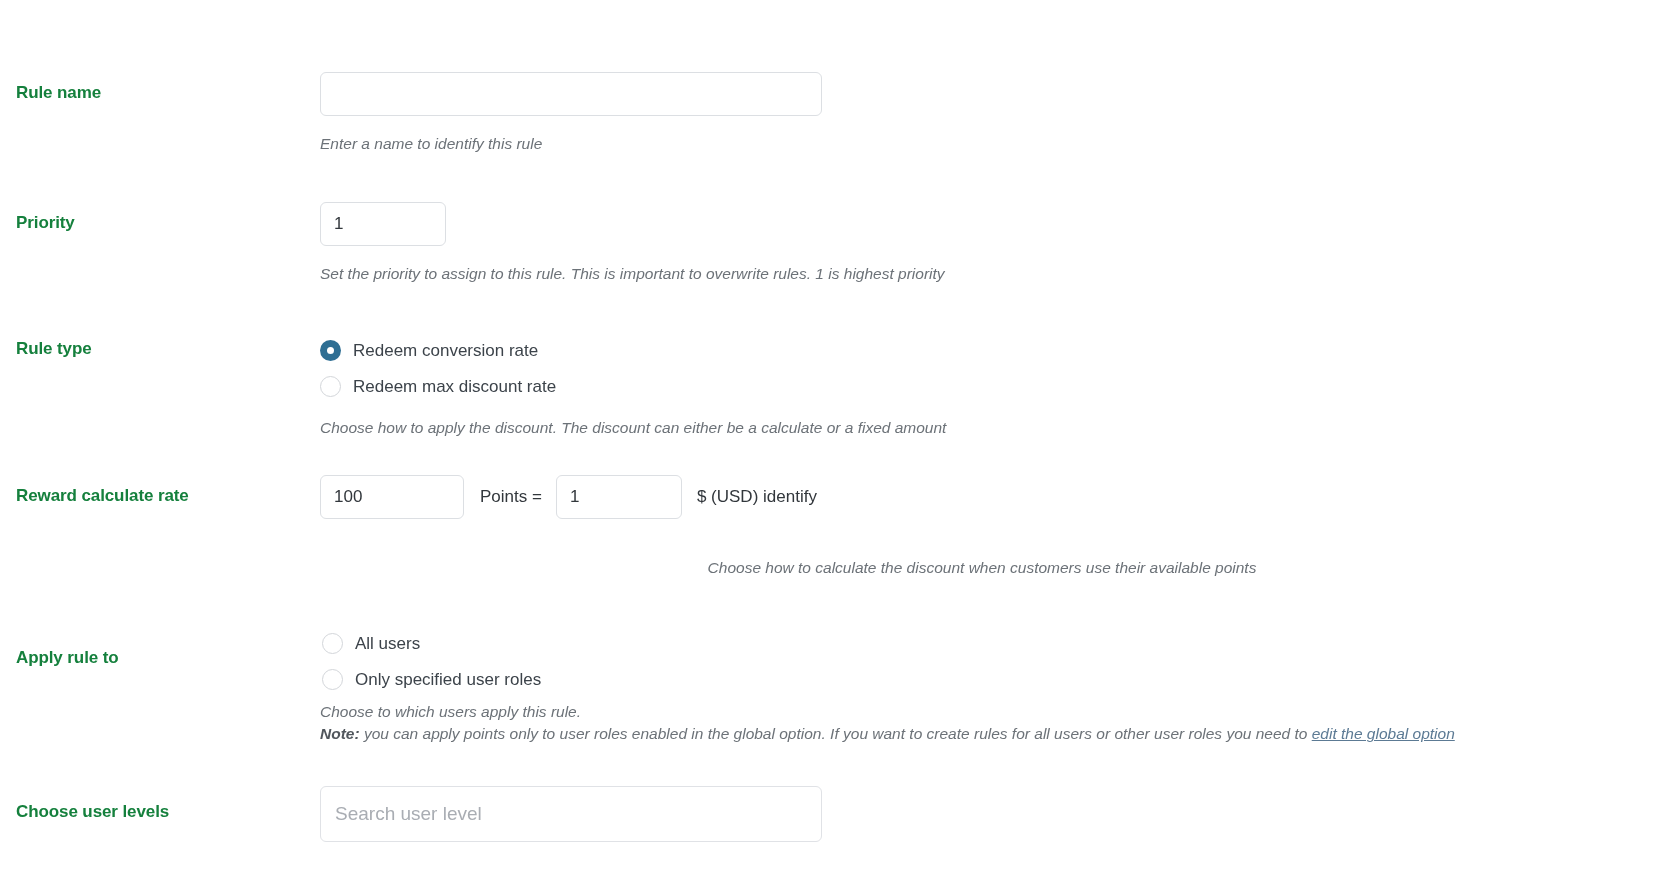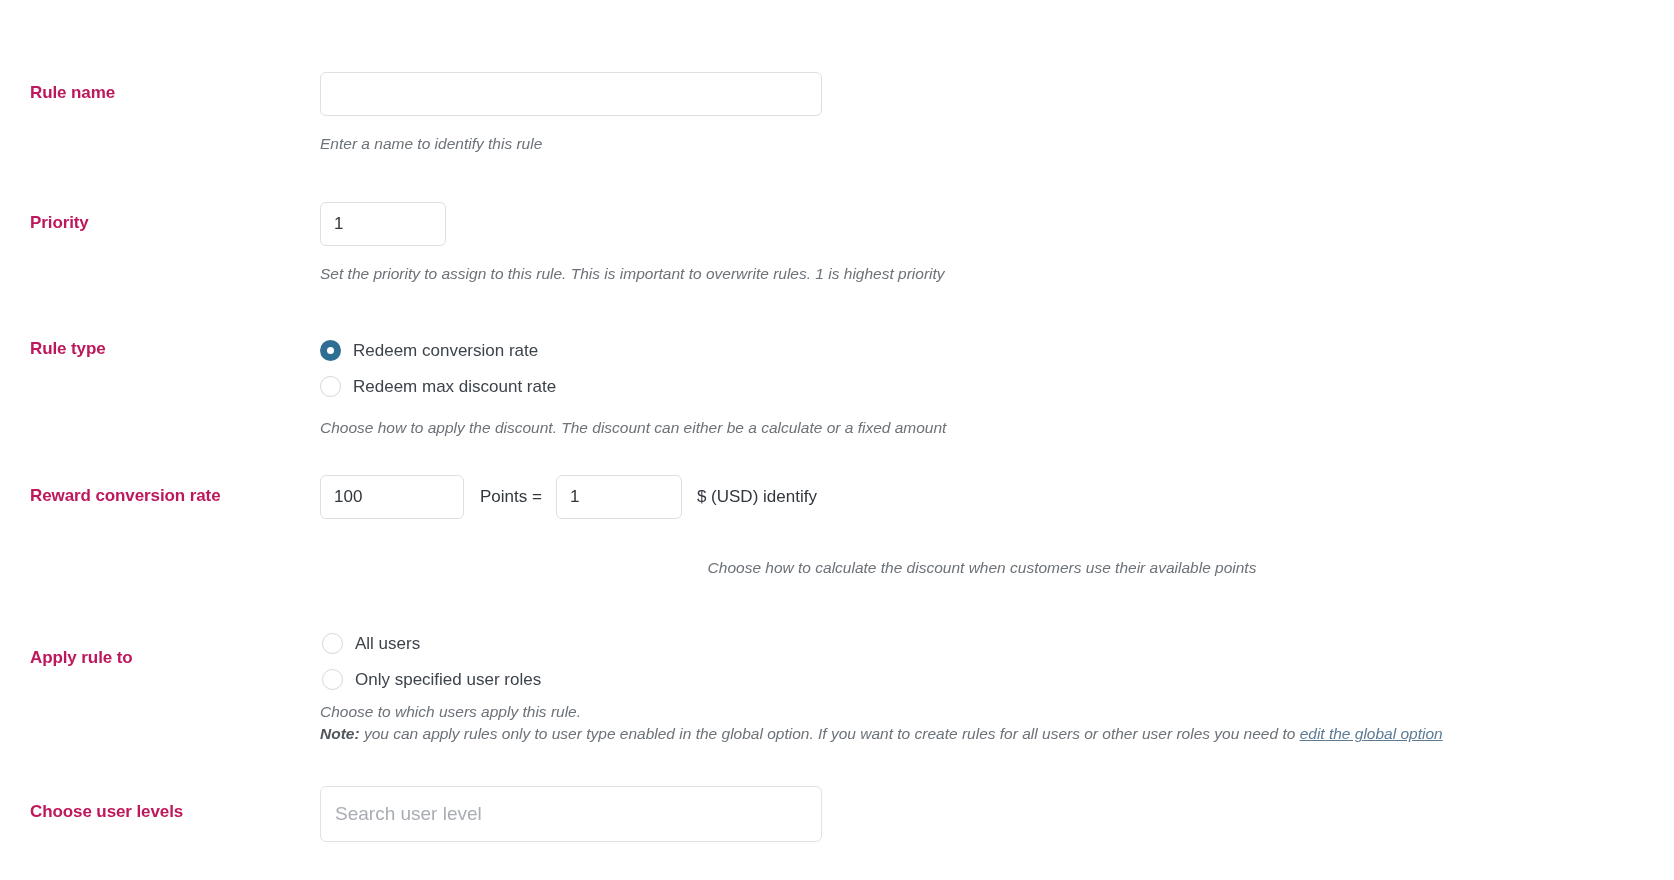--- a/index.html
+++ b/index.html
@@ -22,24 +22,24 @@
 
   .row {
     display: flex;
     align-items: flex-start;
     width: 100%;
   }
 
   .label-cell {
     width: 320px;
     min-width: 320px;
-    padding-left: 30px;
+    padding-left: 16px;
     font-size: 17px;
     font-weight: bold;
-    color: #be185d;
+    color: #15803d;
     letter-spacing: -0.1px;
   }
 
   .field-cell {
     flex: 1;
     padding-right: 30px;
   }
 
   
   .text-input {
@@ -193,21 +193,21 @@
       <div class="radio-line">
         <span class="radio"></span>
         <span class="radio-label">Redeem max discount rate</span>
       </div>
 
       <div class="help mt-help-3">Choose how to apply the discount. The discount can either be a calculate or a fixed amount</div>
     </div>
   </div>
 
   <div class="row block-reward">
-    <div class="label-cell label-offset-d">Reward conversion rate</div>
+    <div class="label-cell label-offset-d">Reward calculate rate</div>
     <div class="field-cell">
       <div class="inline-row">
         <input class="text-input input-points" type="text" value="100" style="">
         <span class="inline-text gap-a">Points =</span>
         <input class="text-input input-dollars" type="text" value="1" style="">
         <span class="inline-text gap-b">$ (USD) identify</span>
       </div>
       <div class="help mt-help-4">Choose how to calculate the discount when customers use their available points</div>
     </div>
   </div>
@@ -221,21 +221,21 @@
         <span class="radio-label">All users</span>
       </div>
 
       <div class="radio-line indent-sm">
         <span class="radio"></span>
         <span class="radio-label">Only specified user roles</span>
       </div>
 
 
       <div class="help mt-help-5">Choose to which users apply this rule.</div>
-      <div class="help"><b>Note:</b><span> you can apply rules only to user type enabled in the global option. If you want to create rules for all users or other user roles you need to </span><a href="#">edit the global option</a></div>
+      <div class="help"><b>Note:</b><span> you can apply points only to user roles enabled in the global option. If you want to create rules for all users or other user roles you need to </span><a href="#">edit the global option</a></div>
     </div>
   </div>
 
   <div class="row block-levels">
     <div class="label-cell label-offset-f">Choose user levels</div>
     <div class="field-cell">
       <input class="search-input" type="text" placeholder="Search user level" style="">
     </div>
   </div>
 

